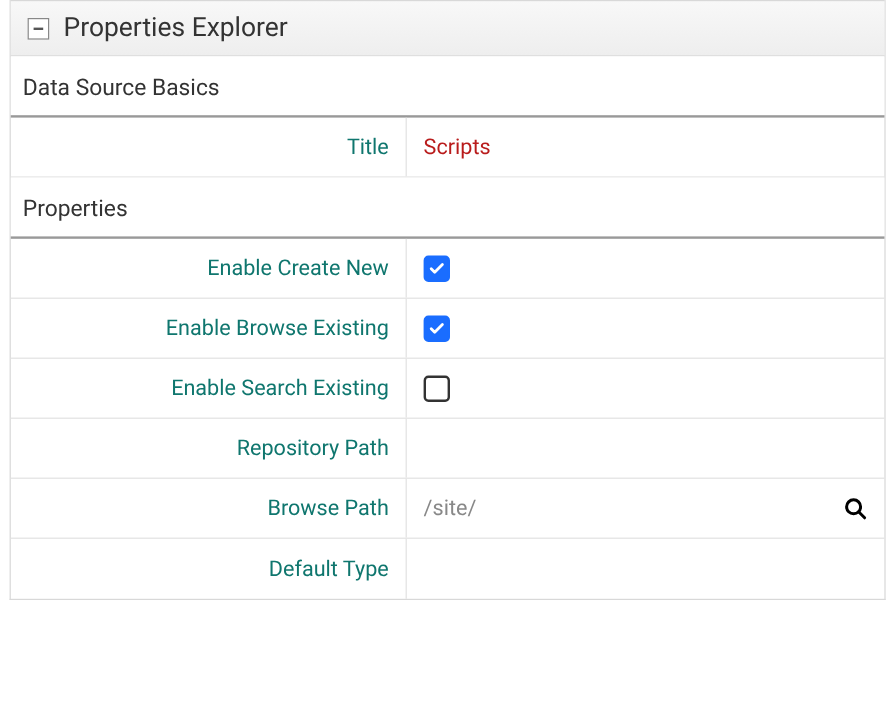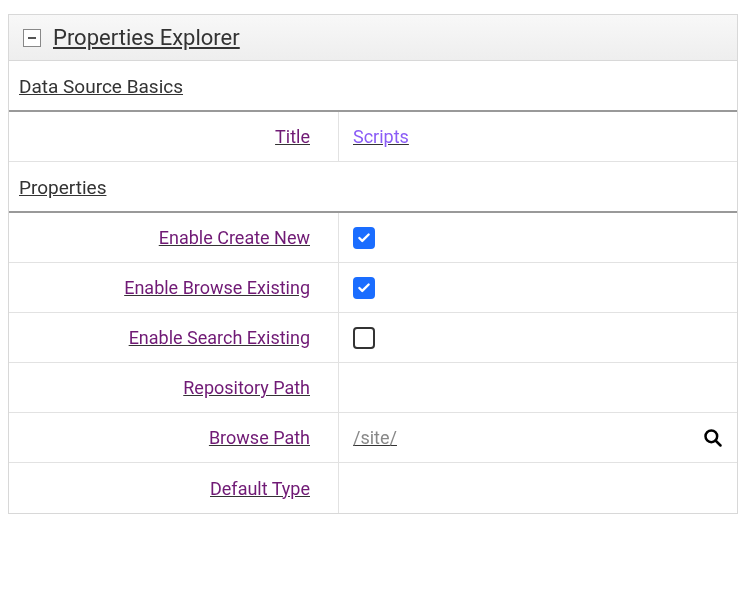--- a/index.html
+++ b/index.html
@@ -10,23 +10,22 @@
   body {
     font-family: -apple-system, BlinkMacSystemFont, "Segoe UI", Roboto, Helvetica, Arial, sans-serif;
     background: #ffffff;
     width: 746px;
     height: 592px;
     color: #333;
   }
   .panel {
     border: 1px solid #d8d8d8;
     border-top: none;
-    margin: 14px 8px;
-    background: #fff;
-    text-decoration: underline;
+    margin: 0 8px;
+    background: #fff;
   }
   .panel-header {
     display: flex;
     align-items: center;
     padding: 10px 14px;
     background: linear-gradient(#f8f8f8, #eeeeee);
     border-top: 1px solid #d8d8d8;
     border-bottom: 1px solid #d8d8d8;
   }
   .collapse-btn {
@@ -70,39 +69,39 @@
     min-height: 50px;
   }
   .row:last-child {
     border-bottom: none;
     gap: 28px;
   }
   .label-cell {
     width: 330px;
     flex: 0 0 330px;
     text-align: right;
-    padding: 14px 28px 14px 10px;
+    padding: 14px 14px 14px 10px;
     font-size: 18px;
-    color: #701a75;
+    color: #0f766e;
     border-right: 1px solid #e2e2e2;
     display: flex;
     align-items: center;
     justify-content: flex-end;
   }
   .value-cell {
     flex: 1;
     padding: 10px 14px;
     display: flex;
     align-items: center;
     font-size: 18px;
     color: #333;
     position: relative;
   }
   .value-text {
-    color: #8b5cf6;
+    color: #b91c1c;
   }
   .checkbox {
     width: 22px;
     height: 22px;
     border-radius: 4px;
     border: 2px solid #333;
     display: flex;
     align-items: center;
     justify-content: center;
     cursor: pointer;

